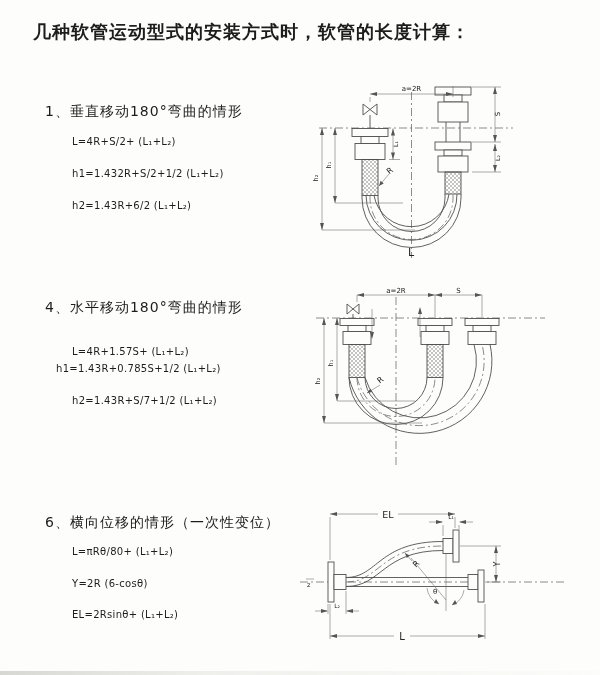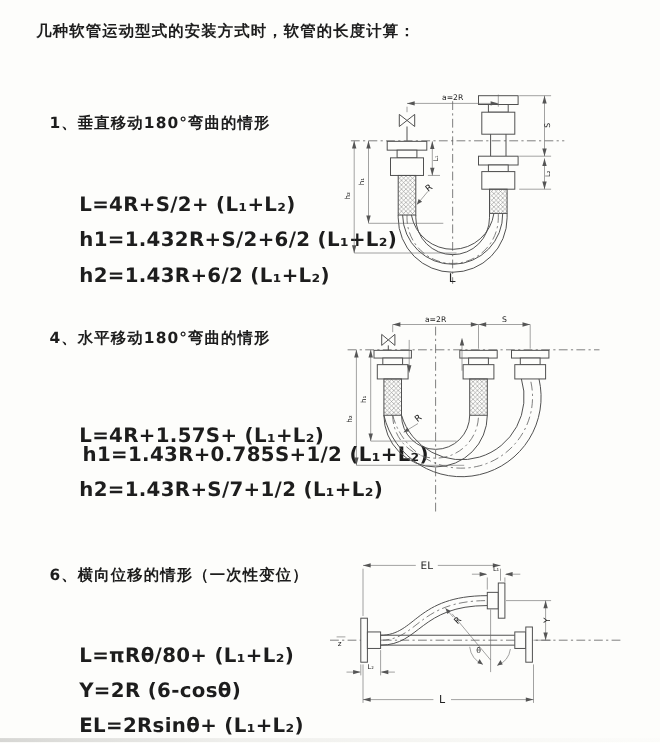--- a/index.html
+++ b/index.html
@@ -2,44 +2,44 @@
 <html><head>
 <meta charset="utf-8">
 <style>
   html,body { margin:0; padding:0; background:#ffffff; }
   .page {
     position:relative; width:600px; height:675px;
     background:#fdfdfb; overflow:hidden;
     font-family:"DejaVu Sans","Liberation Sans",sans-serif;
     color:#1d1d1d;
   }
-  .title { position:absolute; left:33px; top:20px; font-size:14px; font-weight:bold; letter-spacing:1px; }
-  .sec-heading { position:absolute; font-size:14px; font-weight:bold; letter-spacing:1px; white-space:nowrap; }
-  .formula { position:absolute; font-size:18px; font-weight:bold; letter-spacing:.3px; white-space:nowrap; font-family:"DejaVu Sans",sans-serif;margin-top:40px; }
+  .title { position:absolute; left:33px; top:20px; font-size:18px; font-weight:bold; letter-spacing:1px; }
+  .sec-heading { position:absolute; font-size:14px; font-weight:normal; letter-spacing:1px; white-space:nowrap; }
+  .formula { position:absolute; font-size:10px; font-weight:normal; letter-spacing:.3px; white-space:nowrap; font-family:"DejaVu Sans",sans-serif; }
   svg.diag { position:absolute; }
   .s  { stroke:#4f4f4f; stroke-width:.9; fill:none; }
   .sf { stroke:#4f4f4f; stroke-width:.9; fill:#fdfdfb; }
   .dim{ stroke:#666; stroke-width:.55; fill:none; }
   .cl { stroke:#5a5a5a; stroke-width:.7; fill:none; stroke-dasharray:8 3 2 3; }
   .ah { fill:#555; stroke:none; }
   .dt { fill:#222; font-family:"DejaVu Sans",sans-serif; }
   .scan-edge { position:absolute; left:0; right:0; bottom:0; height:4px;
     background:linear-gradient(to right,#c6c6c3,#e9e9e6 35%,#f4f4f1 70%,#fbfbf9); opacity:.7; }
 </style>
 </head>
 <body>
 
 <div class="page">
 
   <div class="title">几种软管运动型式的安装方式时，软管的长度计算：</div>
 
   <div>
     <div class="sec-heading" style="left:45px;top:103px">1、垂直移动180°弯曲的情形</div>
     <div class="formula" style="left:72px;top:136px">L=4R+S/2+ (L₁+L₂)</div>
-    <div class="formula" style="left:72px;top:168px">h1=1.432R+S/2+6/2 (L₁+L₂)</div>
+    <div class="formula" style="left:72px;top:168px">h1=1.432R+S/2+1/2 (L₁+L₂)</div>
     <div class="formula" style="left:72px;top:200px">h2=1.43R+6/2 (L₁+L₂)</div>
   </div>
 
   <svg class="diag" style="left:305px;top:72px" width="270" height="188" viewBox="0 0 270 188">
     <defs>
       <pattern id="h1p" patternUnits="userSpaceOnUse" width="4" height="4">
         <path d="M0,4 L4,0 M0,0 L4,4" stroke="#8a8a8a" stroke-width="0.5"></path>
       </pattern>
     </defs>
     <line class="cl" x1="106.5" y1="20" x2="106.5" y2="186"></line>
@@ -125,21 +125,21 @@
       <line class="dim" x1="84" y1="102" x2="74" y2="114"></line>
       <polygon class="ah" points="74,114 78.7,111.4 75.6,108.8"></polygon>
       <text class="dt" font-size="8" x="82" y="102" transform="rotate(-38 84 99)">R</text>
     </g>
     <text class="dt" font-size="11" x="103" y="184">L</text>
   </svg>
 
   <div>
     <div class="sec-heading" style="left:45px;top:299px">4、水平移动180°弯曲的情形</div>
     <div class="formula" style="left:72px;top:346px">L=4R+1.57S+ (L₁+L₂)</div>
-    <div class="formula" style="left:75px;top:363px">h1=1.43R+0.785S+1/2 (L₁+L₂)</div>
+    <div class="formula" style="left:56px;top:363px">h1=1.43R+0.785S+1/2 (L₁+L₂)</div>
     <div class="formula" style="left:72px;top:395px">h2=1.43R+S/7+1/2 (L₁+L₂)</div>
   </div>
 
   <svg class="diag" style="left:310px;top:283px" width="280" height="185" viewBox="0 0 280 185">
     <defs>
       <pattern id="h2p" patternUnits="userSpaceOnUse" width="4" height="4">
         <path d="M0,4 L4,0 M0,0 L4,4" stroke="#8a8a8a" stroke-width="0.5"></path>
       </pattern>
     </defs>
     <line class="cl" x1="86" y1="14" x2="86" y2="182"></line>

